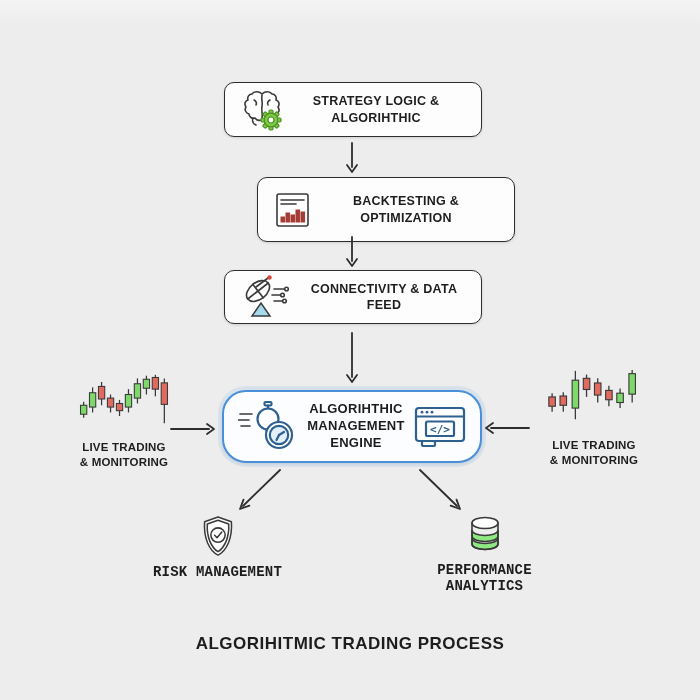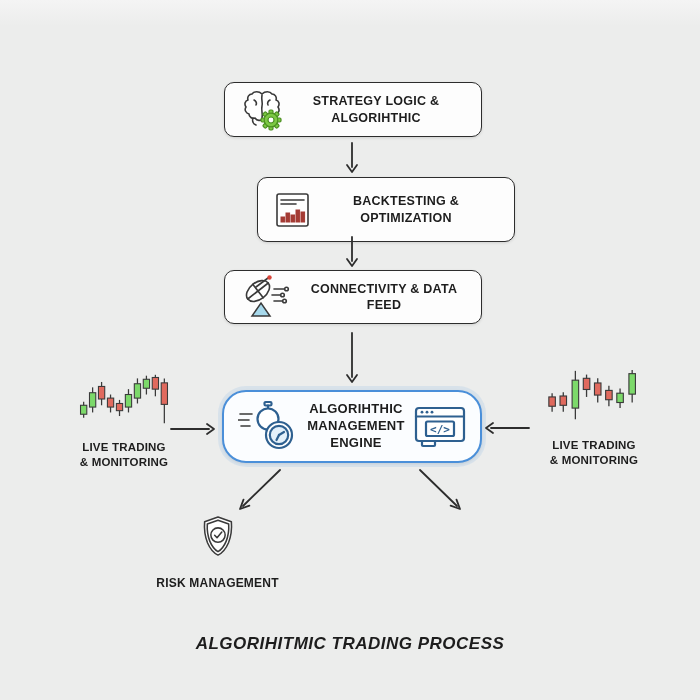--- a/index.html
+++ b/index.html
@@ -31,25 +31,25 @@
     background: var(--execution-bg,#fbfdff);
     box-shadow:0 0 0 4px rgba(100,160,225,.14), 0 1px 3px rgba(0,0,0,.10);
   }
   .exec-box .label { font-size:13px; letter-spacing:.3px; }
   
   .market { position:absolute; width:132px; text-align:center; }
   .market .label { font-weight:bold; font-size:11.5px; letter-spacing:.2px; line-height:1.32; margin-top:11px; }
   .market .label span { display:block; }
   
   .output { position:absolute; text-align:center; }
-  .output .label { font-weight:bold; font-size:12px; letter-spacing:.2px; margin-top:14px; }
+  .output .label { font-weight:bold; font-size:14px; letter-spacing:.2px; margin-top:2px;font-family:Liberation Mono, monospace; }
   
   .title {
     position:absolute; left:0; top:634px; width:700px; text-align:center;
-    font-weight:bold; font-size:17px; letter-spacing:.5px; color:var(--text,#1d1d1d);font-style:italic;
+    font-weight:bold; font-size:17px; letter-spacing:.5px; color:var(--text,#1d1d1d);
   }
   
   .ink   { stroke:var(--icon-stroke,#3a3a3a); fill:none; stroke-width:1.6; stroke-linecap:round; stroke-linejoin:round; }
   .inkw  { stroke:var(--icon-stroke,#3a3a3a); fill:#fff;  stroke-width:1.6; stroke-linecap:round; stroke-linejoin:round; }
   .binc  { stroke:var(--accent-blue-dark,#2e6090); fill:none; stroke-width:2.2; stroke-linecap:round; stroke-linejoin:round; }
   .bincw { stroke:var(--accent-blue-dark,#2e6090); fill:#fff; stroke-width:2.2; stroke-linecap:round; stroke-linejoin:round; }
   .wick  { stroke:var(--candle-stroke,#3a3a3a); stroke-width:1.4; }
   .cg    { fill:var(--candle-green,#7cd96a); stroke:var(--candle-stroke,#3a3a3a); stroke-width:1.2; }
   .cr    { fill:var(--candle-red,#e06a5e);  stroke:var(--candle-stroke,#3a3a3a); stroke-width:1.2; }
   .bar   { fill:var(--bar-maroon,#a43b34); stroke:var(--bar-maroon,#a43b34); }
@@ -254,16 +254,25 @@
   <div class="output" style="left:140px;top:514px;width:155px;">
     <svg width="42" height="44" viewBox="0 0 44 46">
       <path class="inkw" d="M22,3 L36,8 C36,8 37,20 33,30 C30,37 26,41 22,43 C18,41 14,37 11,30 C7,20 8,8 8,8 Z"></path>
       <path class="ink" d="M22,6.5 L33.2,10.5 C33.2,10.5 33.8,20.5 30.5,28.6 C28.1,34.3 24.9,37.7 22,39.4 C19.1,37.7 15.9,34.3 13.5,28.6 C10.2,20.5 10.8,10.5 10.8,10.5 Z"></path>
       <circle class="inkw" cx="22" cy="22" r="7.5"></circle>
       <path class="ink" d="M18.5,22.2 L21,24.8 L26,18.8" stroke-width="2"></path>
     </svg>
     <div class="label">RISK MANAGEMENT</div>
   </div>
 
+  <div class="output" style="left:397px;top:514px;width:175px;">
+    <svg width="40" height="42" viewBox="0 0 40 42">
+      <path class="dbg" d="M7,24 C7,27.5 13,29.5 20,29.5 C27,29.5 33,27.5 33,24 L33,30 C33,33.5 27,35.5 20,35.5 C13,35.5 7,33.5 7,30 Z"></path>
+      <path class="dbg" d="M7,16 C7,19.5 13,21.5 20,21.5 C27,21.5 33,19.5 33,16 L33,22 C33,25.5 27,27.5 20,27.5 C13,27.5 7,25.5 7,22 Z"></path>
+      <path class="ink" d="M7,9 L7,30 C7,33.5 13,35.5 20,35.5 C27,35.5 33,33.5 33,30 L33,9"></path>
+      <ellipse class="inkw" cx="20" cy="9" rx="13" ry="5.5"></ellipse>
+    </svg>
+    <div class="label">PERFORMANCE ANALYTICS</div>
+  </div>
 
   <div class="title">ALGORIHITMIC TRADING PROCESS</div>
 
 </div>
 
 </body></html>

